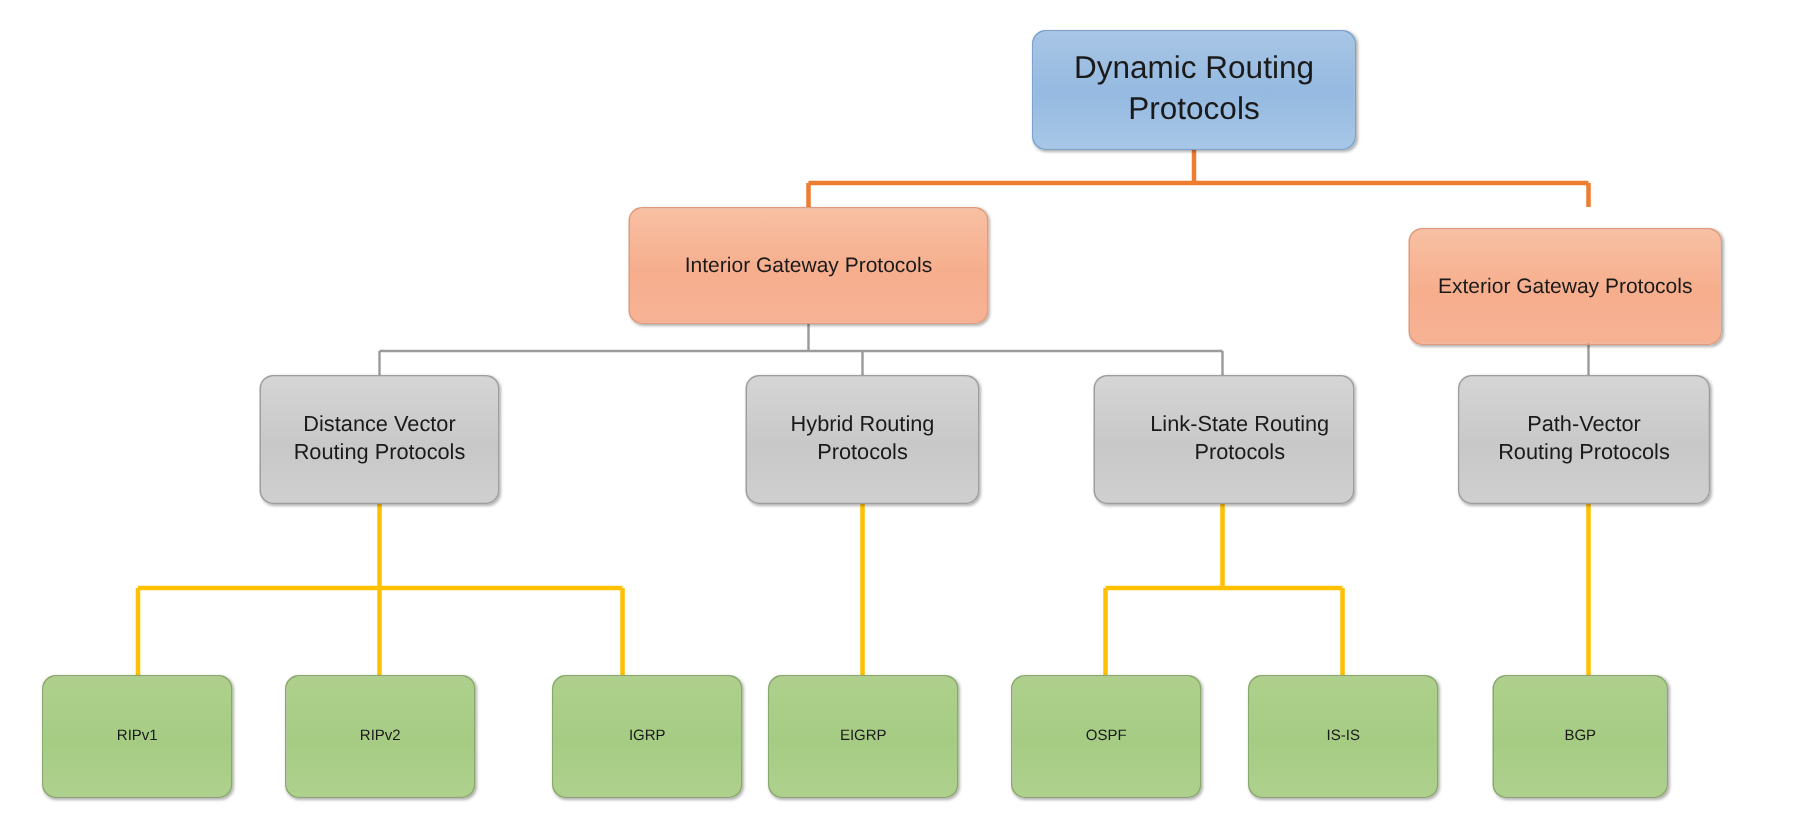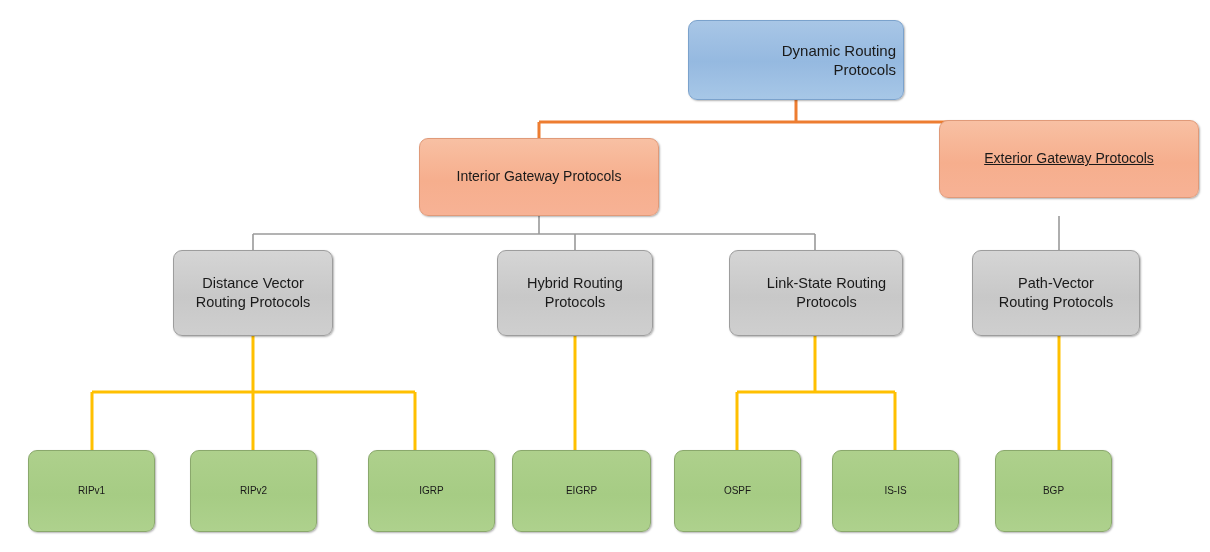--- a/index.html
+++ b/index.html
@@ -42,22 +42,21 @@
     z-index: 3;
   }
   .node .label {
     display: block;
     width: 100%;
     white-space: pre-line;
   }
   .node-root {
     background: linear-gradient(180deg, #a8c6e6 0%, #95b9e0 52%, #a7c7e7 100%);
     border-color: #7ba2cc;
-    font-size: 15px;
-    text-align: right;
+    font-size: 21px;
   }
   .node-gateway {
     background: linear-gradient(180deg, #f8c0a3 0%, #f6ae8d 55%, #f7b295 100%);
     border-color: #e09a79;
     font-size: 14px;
   }
   .node-category {
     background: linear-gradient(180deg, #d5d5d5 0%, #c8c8c8 55%, #cfcfcf 100%);
     border-color: #9d9d9d;
     font-size: 14.5px;
@@ -87,21 +86,21 @@
   </svg>
 
   <div id="nodes">
       <div class="node node-root" style="left: 688px; top: 20px; width: 216px; height: 80px;">
         <span class="label">Dynamic Routing
 Protocols</span>
       </div>
       <div class="node node-gateway" style="left: 419px; top: 138px; width: 240px; height: 78px;">
         <span class="label">Interior Gateway Protocols</span>
       </div>
-      <div class="node node-gateway" style="left: 939px; top: 120px; width: 260px; height: 78px; text-decoration: underline;">
+      <div class="node node-gateway" style="left: 939px; top: 152px; width: 209px; height: 78px;">
         <span class="label">Exterior Gateway Protocols</span>
       </div>
       <div class="node node-category" style="left: 173px; top: 250px; width: 160px; height: 86px;">
         <span class="label">Distance Vector
 Routing Protocols</span>
       </div>
       <div class="node node-category" style="left: 497px; top: 250px; width: 156px; height: 86px;">
         <span class="label">Hybrid Routing
 Protocols</span>
       </div>
@@ -115,21 +114,21 @@
       </div>
       <div class="node node-protocol" style="left: 28px; top: 450px; width: 127px; height: 82px;">
         <span class="label">RIPv1</span>
       </div>
       <div class="node node-protocol" style="left: 190px; top: 450px; width: 127px; height: 82px;">
         <span class="label">RIPv2</span>
       </div>
       <div class="node node-protocol" style="left: 368px; top: 450px; width: 127px; height: 82px;">
         <span class="label">IGRP</span>
       </div>
-      <div class="node node-protocol" style="left: 512px; top: 450px; width: 139px; height: 82px;">
+      <div class="node node-protocol" style="left: 512px; top: 450px; width: 127px; height: 82px;">
         <span class="label">EIGRP</span>
       </div>
       <div class="node node-protocol" style="left: 674px; top: 450px; width: 127px; height: 82px;">
         <span class="label">OSPF</span>
       </div>
       <div class="node node-protocol" style="left: 832px; top: 450px; width: 127px; height: 82px;">
         <span class="label">IS-IS</span>
       </div>
       <div class="node node-protocol" style="left: 995px; top: 450px; width: 117px; height: 82px;">
         <span class="label">BGP</span>

